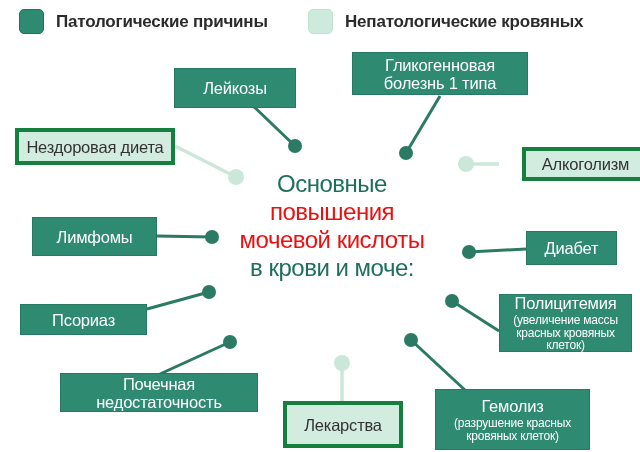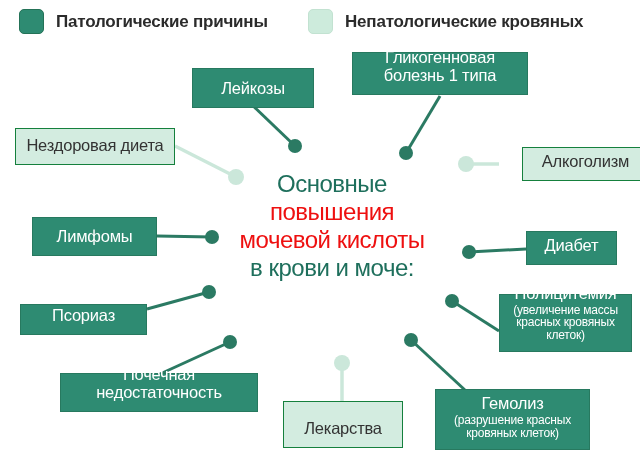--- a/index.html
+++ b/index.html
@@ -17,25 +17,25 @@
   .legend-item.second{left:308px;top:9px;}
   .swatch{width:23px;height:23px;border-radius:5px;}
   .swatch.dark{background:#2E8B72;border:1px solid #247257;}
   .swatch.light{background:#CDEBDC;border:1px solid #c2e2d1;}
   .legend-label{font-size:17px;font-weight:bold;color:#2b2b2b;letter-spacing:-0.2px;}
   
   svg.links{position:absolute;left:0;top:0;width:640px;height:452px;}
   
   .node{
     position:absolute;display:flex;flex-direction:column;
-    align-items:center;justify-content:flex-end;
+    align-items:center;justify-content:center;
     text-align:center;box-sizing:border-box;padding:10px 4px;
   }
   .node.dark{background:#2E8B72;border:1px solid #27795f;color:#ffffff;}
-  .node.light{background:#D3ECE0;border:1px solid #15803d;color:#333333;}
+  .node.light{background:#D3ECE0;border:4px solid #15803d;color:#333333;}
   .node-title{font-size:16.5px;line-height:18px;letter-spacing:-0.2px;}
   .node-note{font-size:12px;line-height:12.5px;margin-top:2px;letter-spacing:-0.2px;}
   
   .center-text{
     position:absolute;left:208px;top:170px;width:248px;
     text-align:center;font-size:24px;line-height:28px;letter-spacing:-0.5px;
   }
   .ct-green{color:#1E6F5C;}
   .ct-red{color:#EE1010;}
 </style>
@@ -86,21 +86,21 @@
     </g>
   </svg>
 
   <div class="center-text">
     <div class="ct-green">Основные</div>
     <div class="ct-red">повышения</div>
     <div class="ct-red">мочевой кислоты</div>
     <div class="ct-green">в крови и моче:</div>
   </div>
 
-  <div class="node dark" style="left:192px;top:68px;width:122px;height:40px;">
+  <div class="node dark" style="left:174px;top:68px;width:122px;height:40px;">
     <span class="node-title">Лейкозы</span>
   </div>
 
   <div class="node dark" style="left:352px;top:52px;width:176px;height:43px;">
     <span class="node-title">Гликогенновая болезнь 1 типа</span>
   </div>
 
   <div class="node light" style="left:15px;top:128px;width:160px;height:37px;">
     <span class="node-title">Нездоровая диета</span>
   </div>

